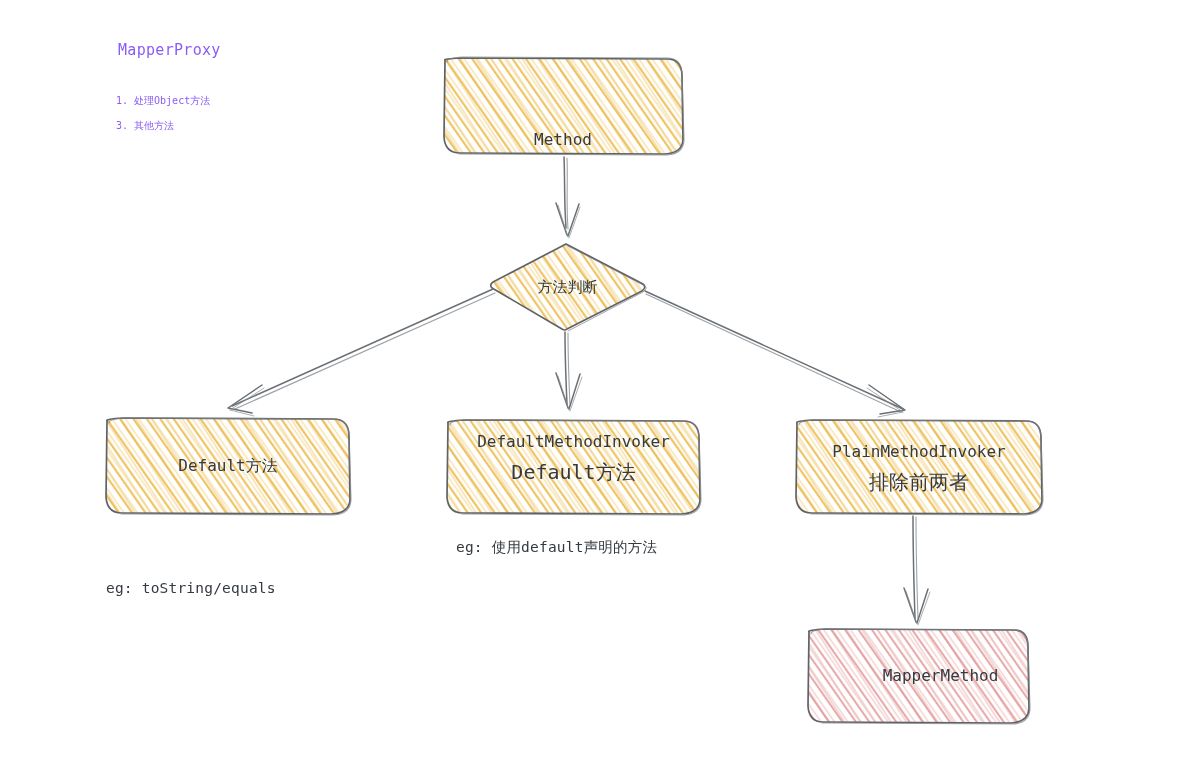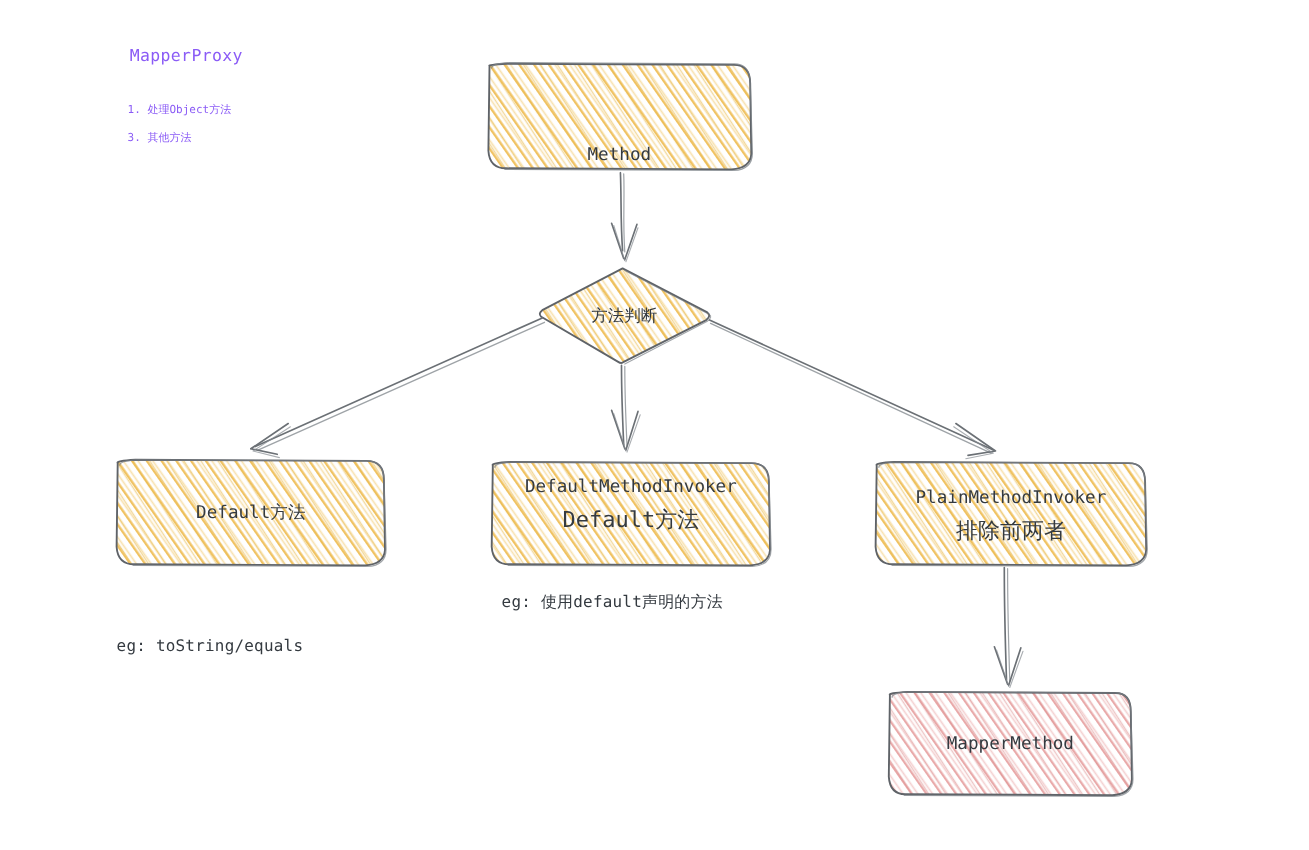--- a/index.html
+++ b/index.html
@@ -238,21 +238,21 @@
   <div class="node-label" style="left:447px; top:420px; width:253px; height:74px;">
     <span class="l1">DefaultMethodInvoker</span>
     <span class="l2">Default方法</span>
   </div>
 
   <div class="node-label" style="left:796px; top:420px; width:246px; height:94px;">
     <span class="l1">PlainMethodInvoker</span>
     <span class="l2">排除前两者</span>
   </div>
 
-  <div class="node-label" style="left:808px; top:629px; width:221px; height:94px;">
+  <div class="node-label" style="left:808px; top:629px; width:221px; height:94px;padding-left:22px;">
     <span class="l1">MapperMethod</span>
   </div>
 
   <div class="caption" style="left:106px; top:532px;margin-top:48px;">eg: toString/equals</div>
 
   <div class="caption" style="left:456px; top:538px;">eg: 使用default声明的方法</div>
 
 
 </div>
 

